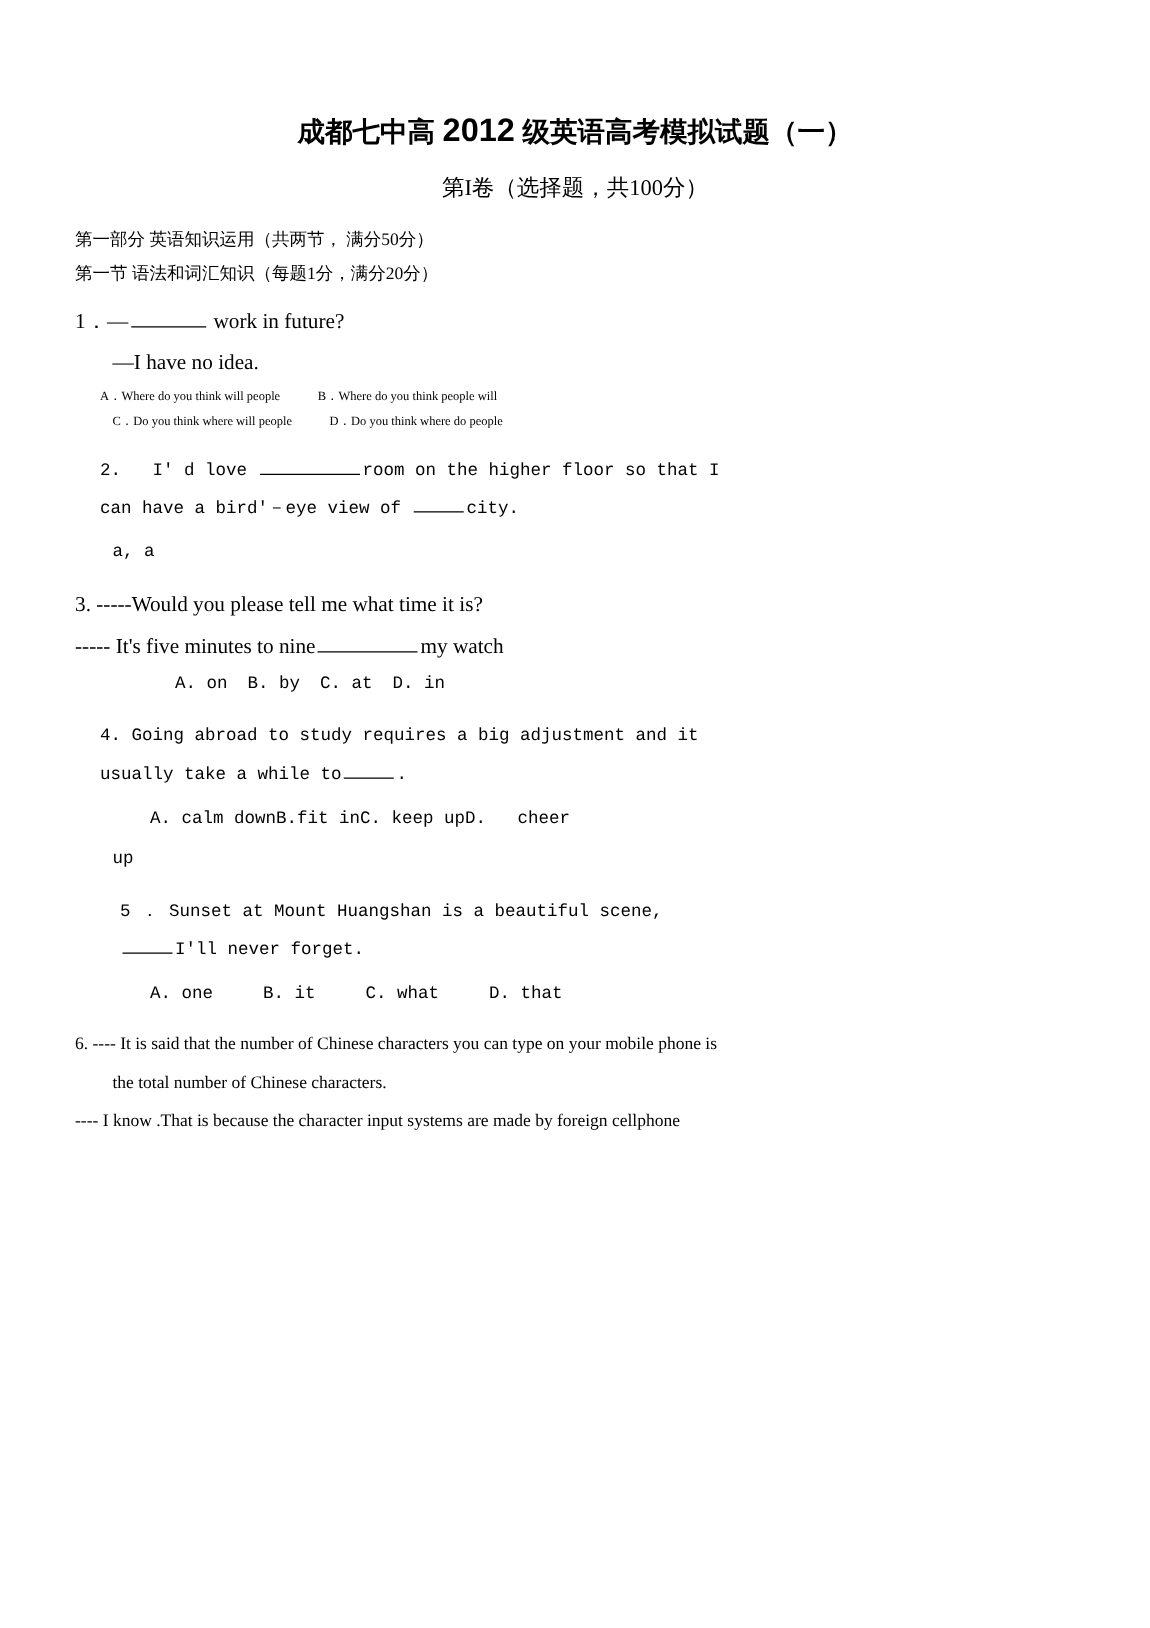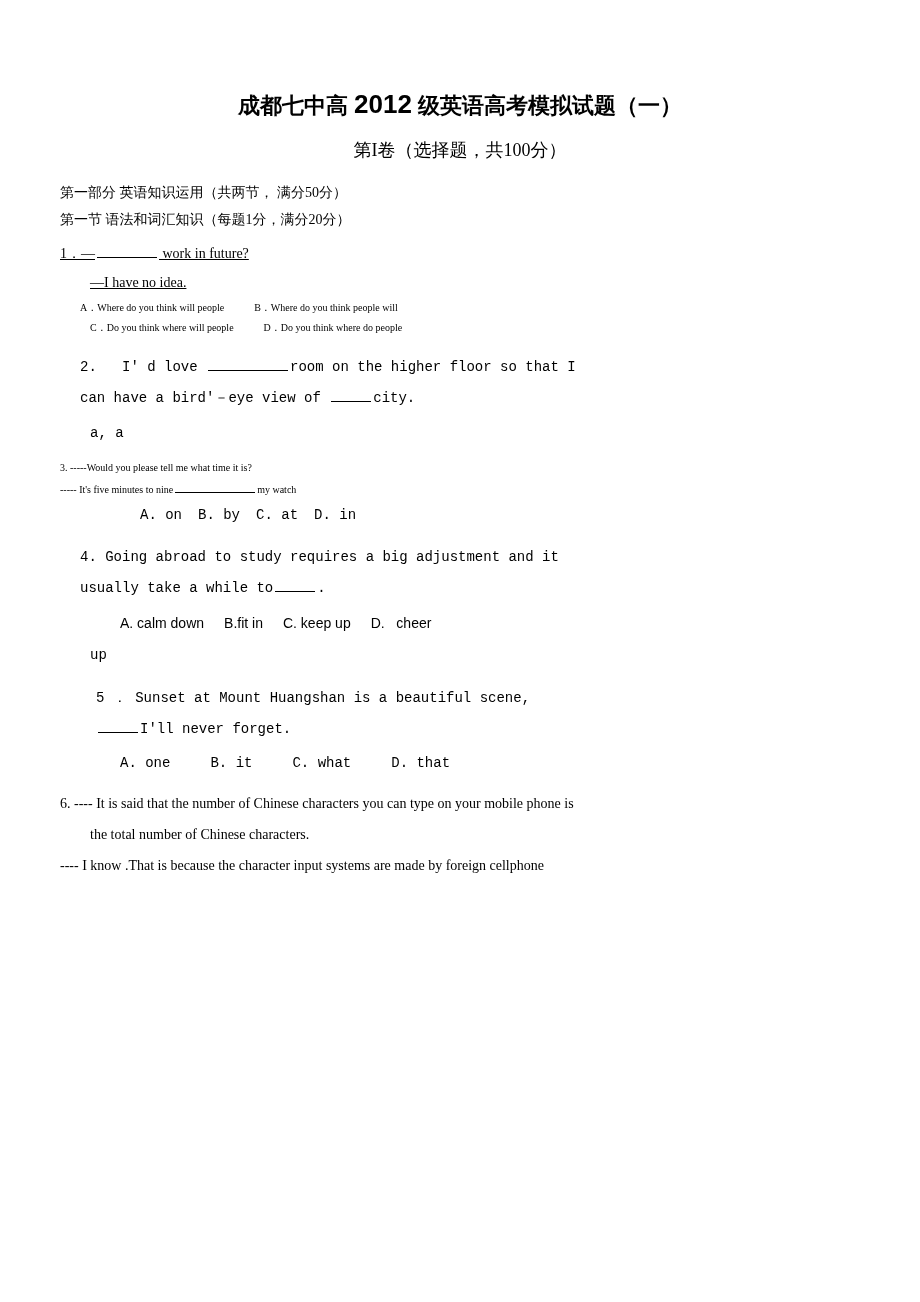--- a/index.html
+++ b/index.html
@@ -32,23 +32,22 @@
       margin-bottom: 18px;
     }
     .section-header {
       font-size: 14px;
       margin-bottom: 4px;
     }
     .question-block {
       margin-bottom: 16px;
     }
     .question-text {
-      font-size: 14px;
+      font-size: 17px;
       margin-bottom: 6px;
-      text-decoration: underline;
     }
     .options-row {
       display: flex;
       gap: 30px;
       margin-left: 30px;
       margin-bottom: 4px;
       font-size: 10px;
       flex-wrap: wrap;
     }
     .indent {
@@ -81,40 +80,39 @@
     }
     .options-q2 {
       font-family: "Courier New", Courier, monospace;
       display: flex;
       gap: 30px;
       margin-left: 60px;
       margin-bottom: 16px;
     }
     .q3-block {
       margin-left: 0;
-      font-size: 10px;
+      font-size: 17px;
       margin-bottom: 6px;
     }
     .q3-options {
       font-family: "Courier New", Courier, monospace;
       display: flex;
       gap: 16px;
       margin-left: 80px;
       margin-bottom: 10px;
     }
     .q4-block {
       font-family: "Courier New", Courier, monospace;
       line-height: 2.2;
       margin-left: 20px;
       margin-bottom: 8px;
     }
     .q4-options {
-      font-family: Liberation Sans, sans-serif;
-      display: flex;
-      gap: 20px;
+      font-family: Liberation Mono, monospace;
+      display: flex;
       margin-left: 60px;
       margin-bottom: 10px;
       flex-wrap: wrap;
     }
     .q5-block {
       font-family: "Courier New", Courier, monospace;
       line-height: 2.2;
       margin-left: 36px;
       margin-bottom: 8px;
     }

